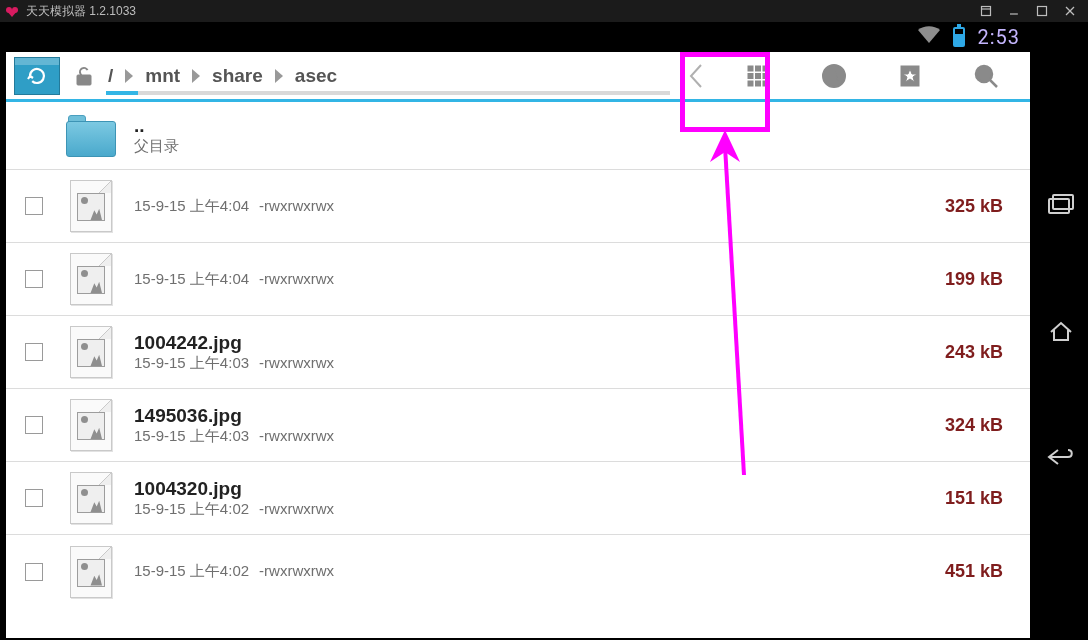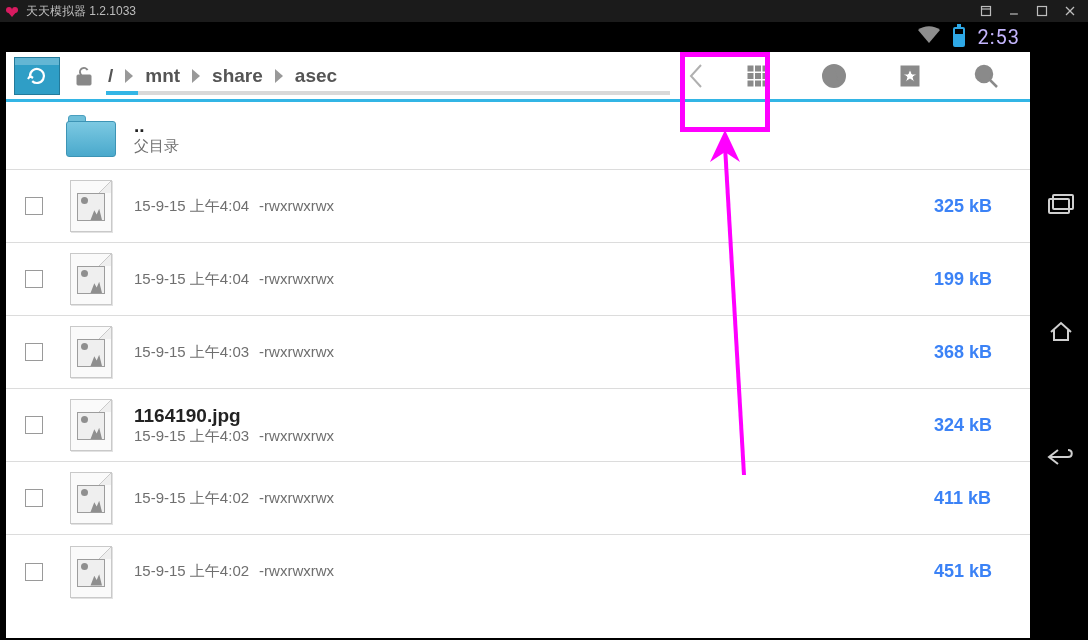--- a/index.html
+++ b/index.html
@@ -148,21 +148,21 @@
   }
   .file-icn .pic::after {
     content:""; position:absolute; bottom:0; left:10px; right:2px; height:14px;
     background:#8f8f8f; clip-path: polygon(18% 100%, 45% 30%, 62% 60%, 80% 20%, 100% 100%, 0 100%);
   }
 
   .row .meta { flex:1; padding-left:14px; }
   .row .name { font-size:19px; font-weight:700; color:#222; }
   .row .sub  { font-size:15px; color:#6f6f6f; margin-top:0; }
   .row .sub .perm { margin-left:10px;text-align:right; }
-  .row .size { font-size:18px; font-weight:700; color:#3b82f6; min-width:80px; text-align:left; }
+  .row .size { font-size:18px; font-weight:700; color:#7f1d1d; min-width:80px; text-align:center; }
 </style>
 </head>
 <body>
 
 <div class="win-title">
   <div class="logo">
       <span></span>
     </div>
   <span>天天模拟器 1.2.1033</span>
   <div class="win-controls">
@@ -351,54 +351,56 @@
       <div class="row">
         <div class="chk-wrap">
             <div class="chk"></div>
           </div>
         <div class="thumb">
             <div class="file-icn">
               <div class="pic"></div>
             </div>
           </div>
         <div class="meta">
+          <div class="name">1004242.jpg</div>
           <div class="sub"><span>15-9-15 上午4:03</span><span class="perm">-rwxrwxrwx</span></div>
         </div>
-        <div class="size">368 kB</div>
+        <div class="size">243 kB</div>
       </div>
 
       <div class="row">
         <div class="chk-wrap">
             <div class="chk"></div>
           </div>
         <div class="thumb">
             <div class="file-icn">
               <div class="pic"></div>
             </div>
           </div>
         <div class="meta">
-          <div class="name">1164190.jpg</div>
+          <div class="name">1495036.jpg</div>
           <div class="sub"><span>15-9-15 上午4:03</span><span class="perm">-rwxrwxrwx</span></div>
         </div>
         <div class="size">324 kB</div>
       </div>
 
       <div class="row">
         <div class="chk-wrap">
             <div class="chk"></div>
           </div>
         <div class="thumb">
             <div class="file-icn">
               <div class="pic"></div>
             </div>
           </div>
         <div class="meta">
+          <div class="name">1004320.jpg</div>
           <div class="sub"><span>15-9-15 上午4:02</span><span class="perm">-rwxrwxrwx</span></div>
         </div>
-        <div class="size">411 kB</div>
+        <div class="size">151 kB</div>
       </div>
 
       <div class="row" style="border-bottom:none">
         <div class="chk-wrap">
             <div class="chk"></div>
           </div>
         <div class="thumb">
             <div class="file-icn">
               <div class="pic"></div>
             </div>

